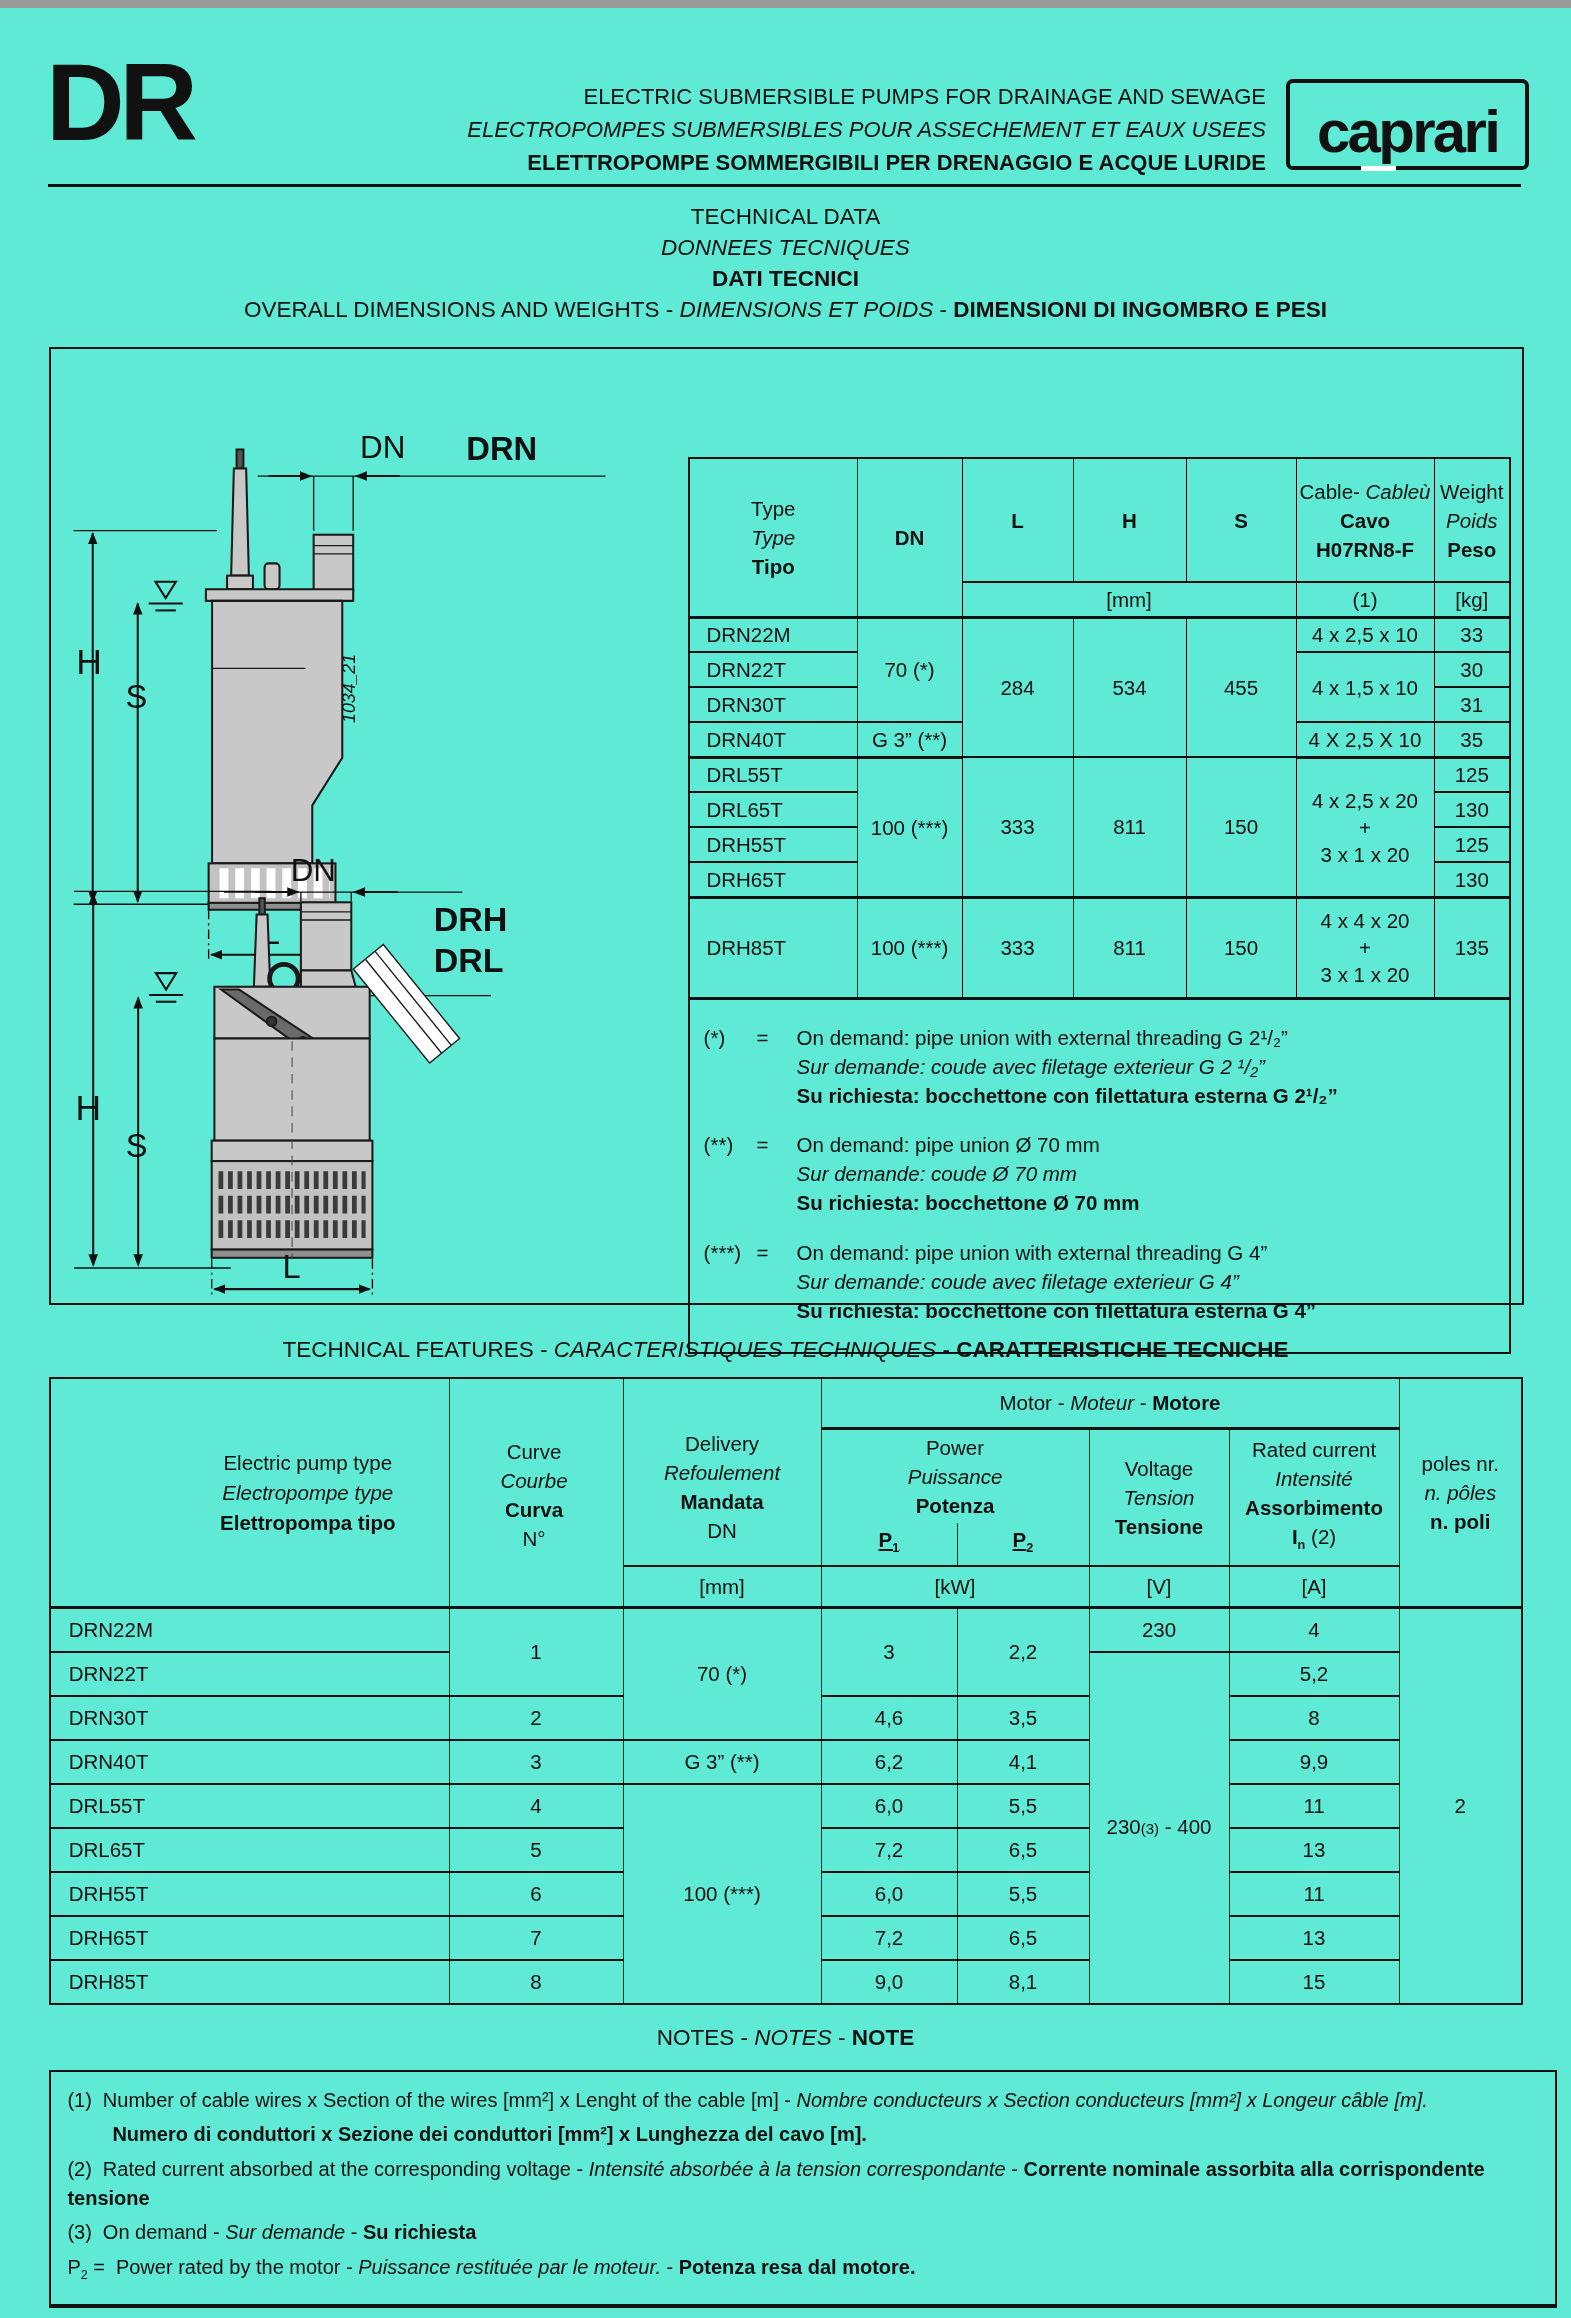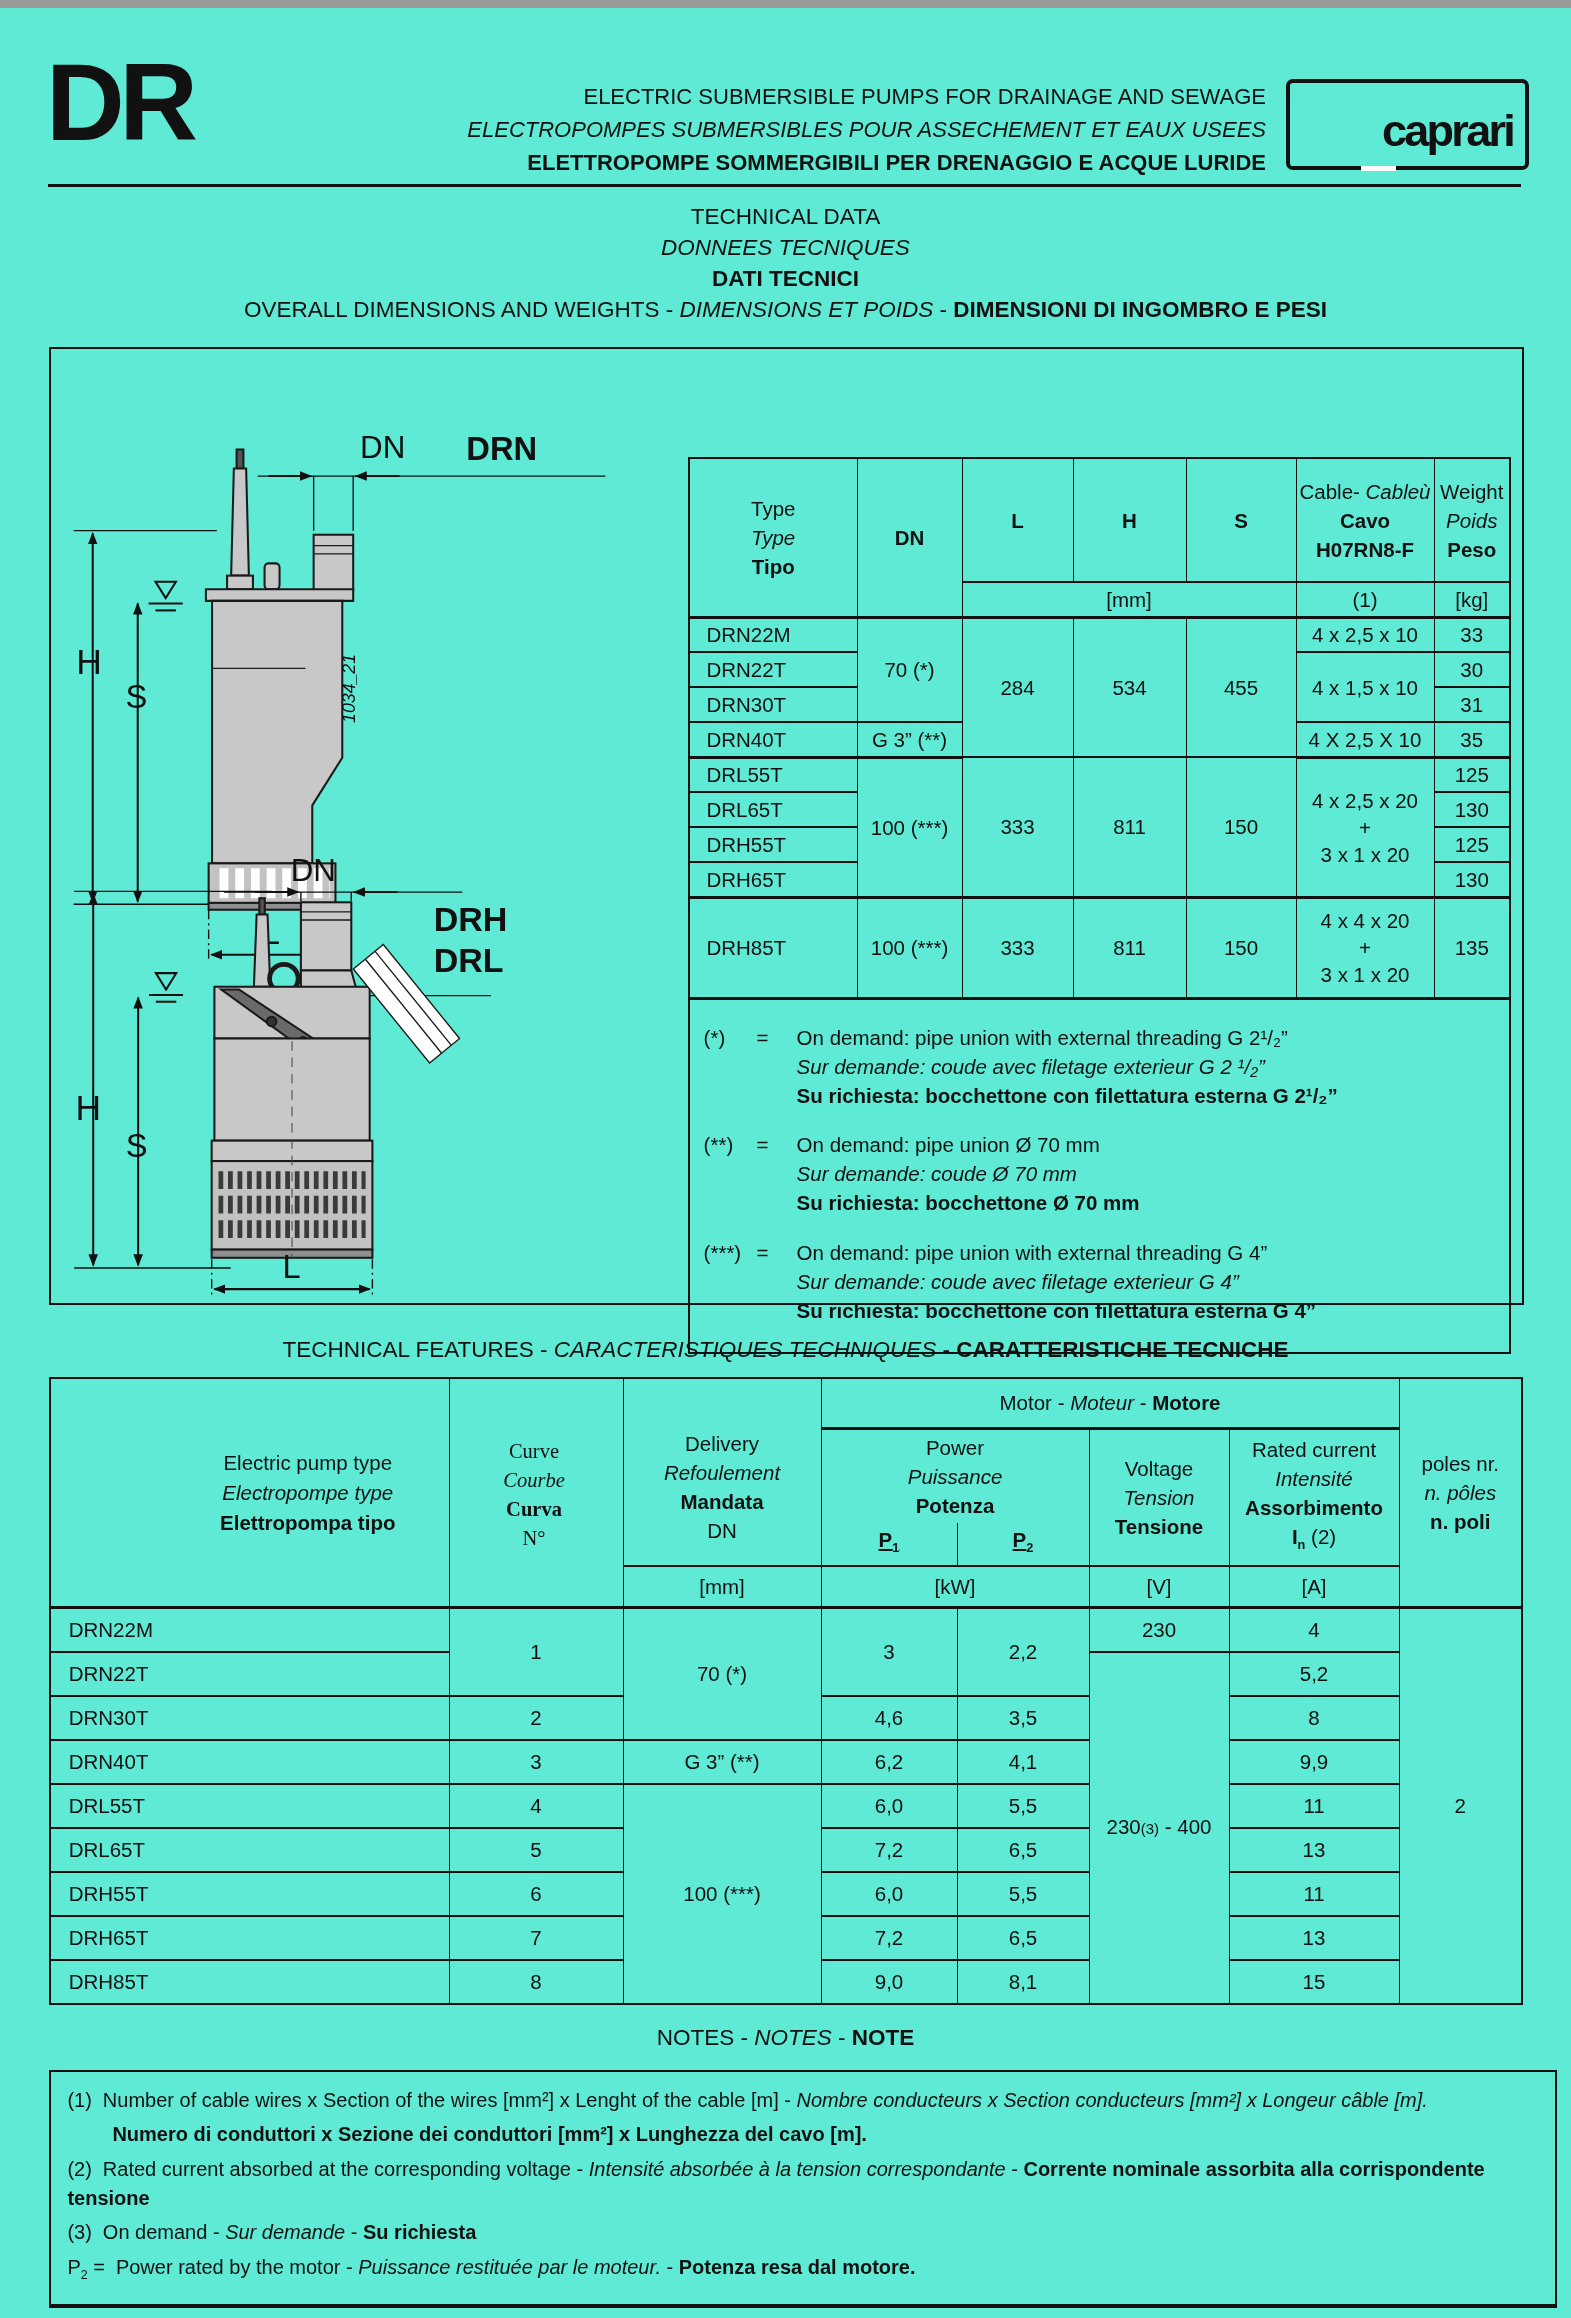--- a/index.html
+++ b/index.html
@@ -5,21 +5,21 @@
   html,body{margin:0;padding:0;background:#9a9a9a;}
   .page{position:relative;width:1571px;height:2319px;background:#5eead4;color:#111;
         font-family:"Liberation Sans","DejaVu Sans",sans-serif;font-size:20.5px;overflow:hidden;margin-top:8px;}
   .i{font-style:italic}
   .b{font-weight:bold}
   
   .dr{position:absolute;left:46px;top:40px;font-size:109px;font-weight:bold;letter-spacing:-5.5px;line-height:109px;}
   .titles{position:absolute;top:72px;right:305px;width:818px;text-align:right;font-size:22px;line-height:33px;}
   .logo{position:absolute;left:1286px;top:71px;width:235px;height:83px;border:4.8px solid #111;border-radius:6.8px;}
   .logo-text{position:absolute;left:0;top:0;width:100%;height:100%;display:flex;align-items:center;justify-content:center;
-             font-size:45px;font-weight:bold;letter-spacing:-2.7px;padding-top:6.8px;padding-left:40px;}
+             font-size:60px;font-weight:bold;letter-spacing:-2.7px;padding-top:6.8px;}
   .logo-gap{position:absolute;left:71px;bottom:-4.8px;width:35px;height:4.8px;background:#fff;}
   .rule{position:absolute;left:48px;top:176px;width:1473px;height:2.7px;background:#111;}
   .techdata{position:absolute;left:0;top:193px;width:1571px;text-align:center;font-size:22.5px;line-height:31px;}
   .section-title{position:absolute;left:0;width:1571px;text-align:center;font-size:22.5px;}
   .dims-title{top:289px}
   .feat-title{top:1329px}
   .notes-title{top:2017px}
   
   .box1{position:absolute;left:49px;top:339px;width:1471px;height:954px;border:2px solid #111;}
   .svg1{position:absolute;left:8.9px;top:33px;}
@@ -32,21 +32,21 @@
   .t2{position:absolute;left:49px;top:1369px;width:1471px;border:2.7px solid #111;font-size:20.5px;}
   .thick-b{border-bottom-width:3.4px !important;}
   .tl{text-align:left;padding-left:16.4px;}
   .fncell{vertical-align:top;text-align:left;height:297px;padding:23px 12.3px 6.8px 13.6px;}
   .fnote{display:grid;grid-template-columns:53px 40px 1fr;margin-bottom:20.5px;line-height:29px;}
   .fnote .fm{text-align:left}
   .cable3{line-height:27px}
   
   .c-type{text-align:center;padding-left:116px;line-height:30px;}
   .stack{display:flex;flex-direction:column;justify-content:space-between;height:100%;}
-  .c-curve .stack{padding:34px 4px 29px 0;font-family:Liberation Serif, serif;}
+  .c-curve .stack{padding:34px 4px 29px 0;}
   .c-del .stack{padding:34px 0 4.1px 0;justify-content:center;}
   .c-curr .stack{padding:5.5px 0 5.5px 0;}
   .nobb{border-bottom:none !important;}
   .nobt{border-top:none !important;text-decoration:underline;}
   .vsub{font-size:15px;}
   sub{font-size:62%;}
   
   .notesbox{position:absolute;left:49px;top:2062px;width:1471px;height:218px;border:2px solid #111;border-bottom-width:4.1px;
             padding:13.6px 16.4px 0 16.4px;font-size:20px;}
   .note{line-height:29px;margin-bottom:5.5px;}

